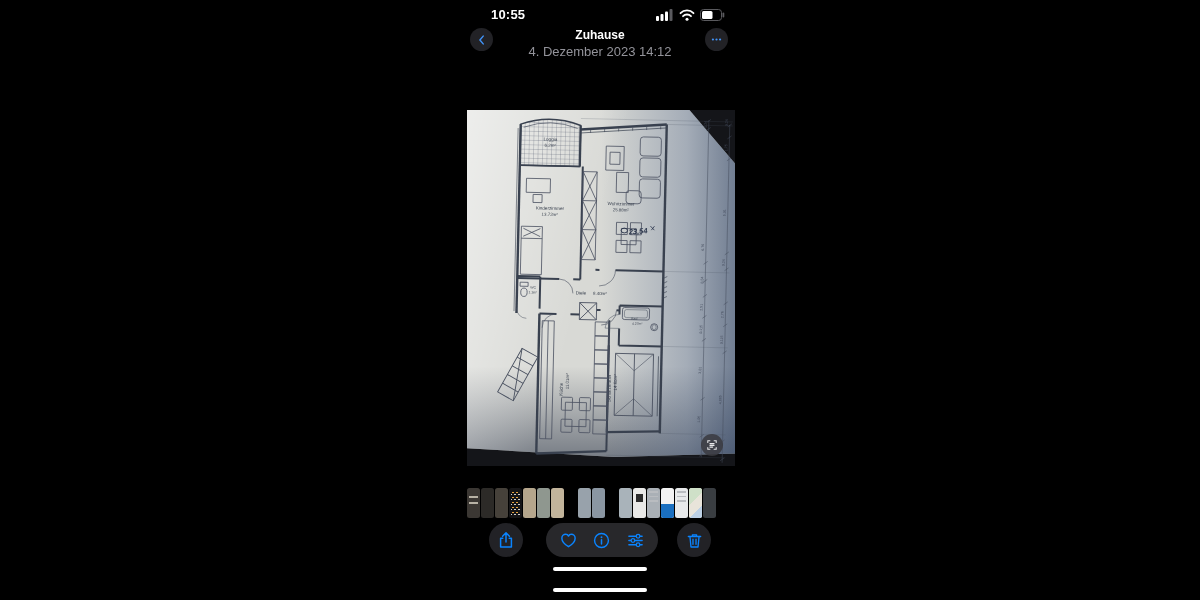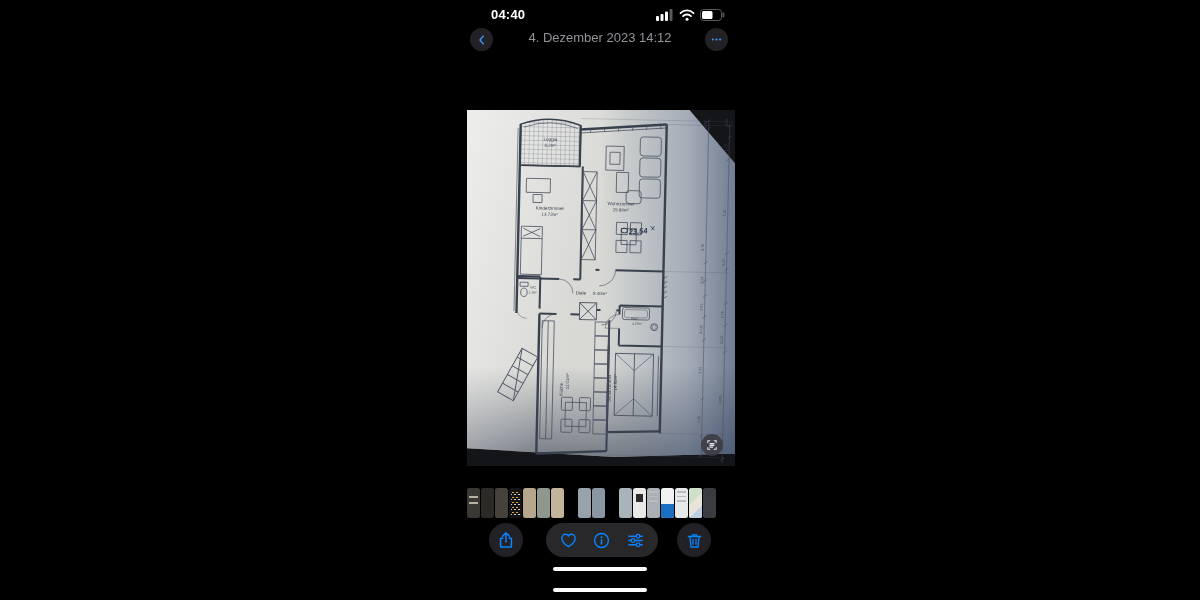--- a/index.html
+++ b/index.html
@@ -64,21 +64,21 @@
 
   .home-bar{position:absolute;left:92px;width:94px;height:4px;border-radius:2px;background:#fff;}
   .hb1{top:567px}.hb2{top:588px}
 </style>
 </head>
 <body>
 
 <div class="stage">
   <div class="phone">
 
-    <div class="status-time">04:40</div>
+    <div class="status-time">10:55</div>
     <div class="status-icons">
       <svg width="18" height="12" viewBox="0 0 18 12">
         <rect x="0" y="7" width="3" height="5" rx="1" fill="#fff"></rect>
         <rect x="4.5" y="5" width="3" height="7" rx="1" fill="#fff"></rect>
         <rect x="9" y="2.5" width="3" height="9.5" rx="1" fill="#fff"></rect>
         <rect x="13.5" y="0" width="3" height="12" rx="1" fill="#5a5a5e"></rect>
       </svg>
       <svg width="16" height="12" viewBox="0 0 16 12">
         <path d="M1.5,4.2 A9,9 0 0 1 14.5,4.2" stroke="#fff" stroke-width="1.8" fill="none" stroke-linecap="round"></path>
         <path d="M4,7.2 A5.6,5.6 0 0 1 12,7.2" stroke="#fff" stroke-width="1.8" fill="none" stroke-linecap="round"></path>
@@ -90,20 +90,21 @@
         <rect x="22.5" y="3.5" width="1.8" height="5" rx="0.9" fill="#5a5a5e"></rect>
       </svg>
     </div>
 
     <div class="nav-btn nav-back">
       <svg width="12" height="12" viewBox="0 0 20 20">
         <path d="M12,3.5 L6.5,10 L12,16.5" stroke="#4193f8" stroke-width="2.4" fill="none" stroke-linecap="round" stroke-linejoin="round"></path>
       </svg>
     </div>
     <div class="nav-title-wrap">
+      <div class="nav-title">Zuhause</div>
       <div class="nav-subtitle">4. Dezember 2023 14:12</div>
     </div>
     <div class="nav-btn nav-more">
       <svg width="13" height="13" viewBox="0 0 20 20">
         <circle cx="4.5" cy="10" r="1.7" fill="#4193f8"></circle>
           <circle cx="10" cy="10" r="1.7" fill="#4193f8"></circle>
           <circle cx="15.5" cy="10" r="1.7" fill="#4193f8"></circle>
       </svg>
     </div>
 

